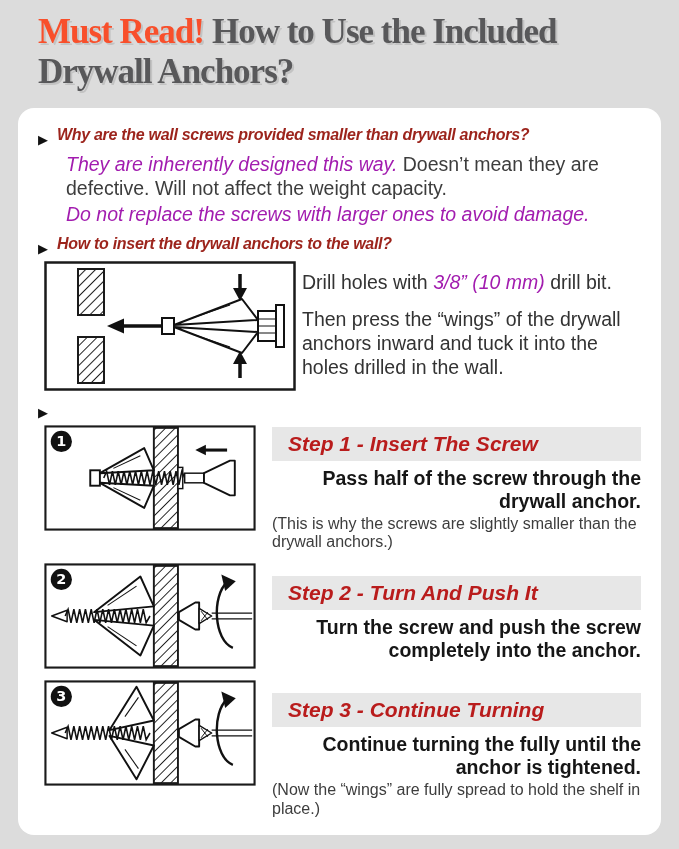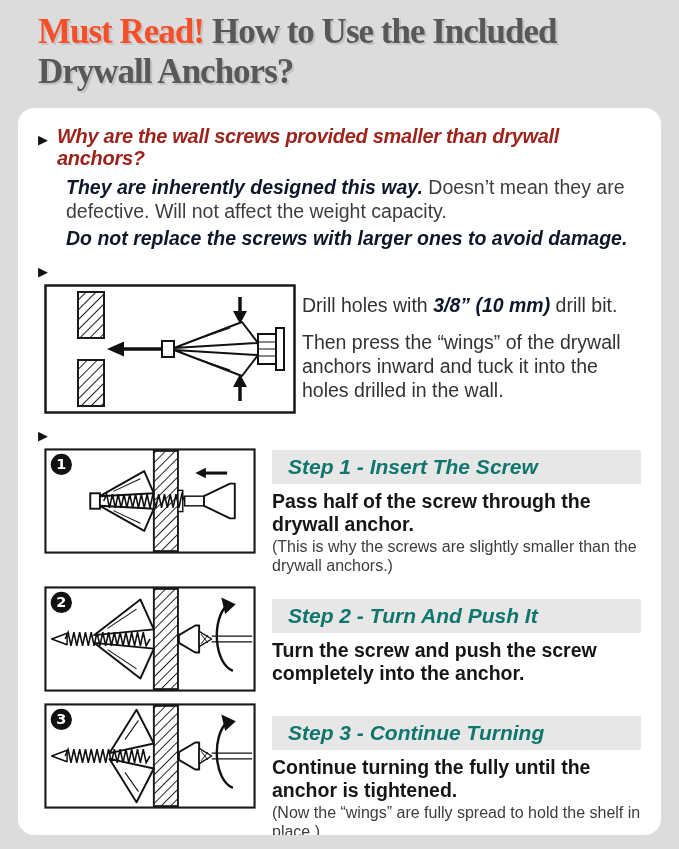--- a/index.html
+++ b/index.html
@@ -30,44 +30,44 @@
     left:18px; top:108px;
     width:643px; height:727px;
     background:#ffffff;
     border-radius:16px;
     padding:10px 20px 0 20px;
     overflow:hidden;
   }
   .sec-head { display:flex; align-items:flex-start; gap:9px; margin:8px 0 6px 0; }
   .tri { font-size:13px; line-height:1; margin-top:7px; color:#111; }
   .sec-head h2 {
-    font-size:20px; font-weight:bold; font-style:italic;
+    font-size:16px; font-weight:bold; font-style:italic;
     color:#9c241c; line-height:1.08; letter-spacing:-0.3px;
   }
   .indent { margin-left:28px; }
   .body-text { font-size:19.5px; line-height:1.24; color:#3d3d3d; margin:2px 0; }
-  .bi { font-weight:bold; font-style:italic; color:#0f172a; }
+  .bi { font-weight:normal; font-style:italic; color:#a21caf; }
   
   .row { display:flex; gap:6px; margin:4px 0 8px 6px; }
   .diagram { width:252px; height:130px; flex:0 0 auto; }
   .sec2-text { padding-top:10px; font-size:19.5px; line-height:1.22; color:#333; }
   .sec2-text p + p { margin-top:14px; }
   
   .step-row { display:flex; gap:16px; margin:0 0 11px 6px; }
   .step-img { width:212px; height:106px; flex:0 0 auto; }
   .step-text { flex:1; min-width:0; }
   .step-title {
     background:#e7e7e7;
     font-style:italic; font-weight:bold;
-    font-size:21px; color:#0f766e;
+    font-size:21px; color:#b91c1c;
     padding:5px 8px 5px 16px;
     margin:2px 0 6px 0;
   }
   .pad-top .step-title { margin-top:13px; }
-  .step-body { font-size:19.5px; font-weight:bold; color:#161616; line-height:1.18; }
+  .step-body { font-size:19.5px; font-weight:bold; color:#161616; line-height:1.18;text-align:right; }
   .step-note { font-size:16px; color:#3d3d3d; line-height:1.18; margin-top:2px; }
   
   svg { display:block; }
   .badge-num {
     font-family:"DejaVu Sans", sans-serif;
     font-size:15px; font-weight:bold;
     fill:#ffffff; text-anchor:middle;
   }
 </style>
 </head>
@@ -88,20 +88,21 @@
       </div>
       <div class="indent">
         <p class="body-text"><span class="bi">They are inherently designed this way.</span><span> Doesn’t mean they are defective. Will not affect the weight capacity.</span></p>
         <p class="body-text bi">Do not replace the screws with larger ones to avoid damage.</p>
       </div>
     </section>
 
     <section>
       <div class="sec-head">
         <span class="tri">▶</span>
+        <h2>How to insert the drywall anchors to the wall?</h2>
       </div>
       <div class="row">
         <svg class="diagram" viewBox="0 0 252 130">
           <defs>
             <pattern id="h0" width="7" height="7" patternUnits="userSpaceOnUse" patternTransform="rotate(45)">
               <line x1="0" y1="0" x2="0" y2="7" stroke="#222" stroke-width="2"></line>
             </pattern>
           </defs>
           <rect x="1.5" y="1.5" width="249" height="127" fill="#fff" stroke="#1a1a1a" stroke-width="2.5"></rect>
           <rect x="34" y="8" width="26" height="46" fill="url(#h0)" stroke="#1a1a1a" stroke-width="2"></rect>

